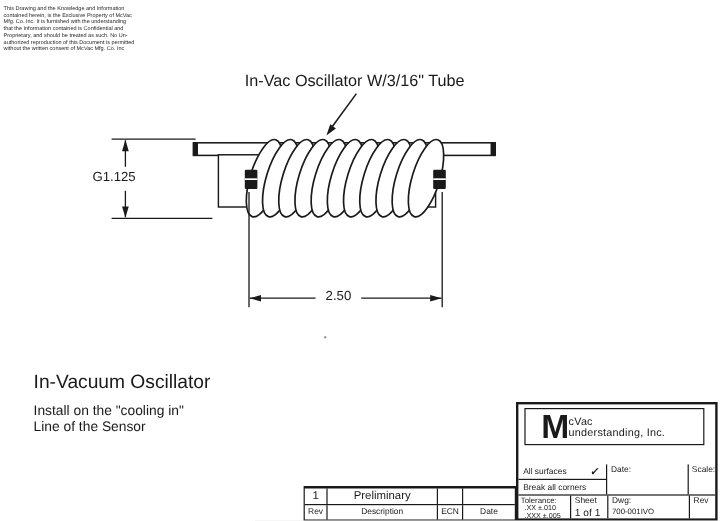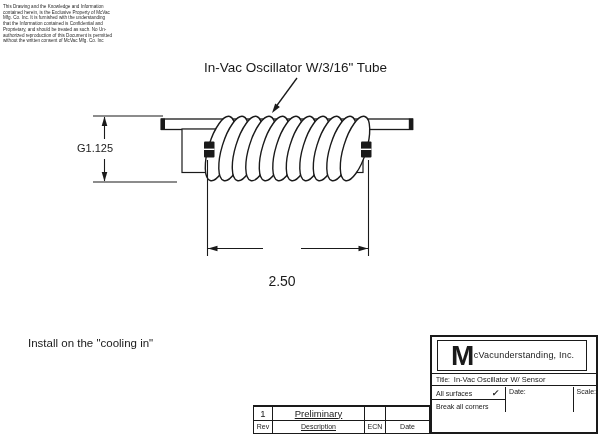--- a/index.html
+++ b/index.html
@@ -8,51 +8,51 @@
     overflow:hidden;font-family:"Liberation Sans",sans-serif;color:#1a1a1a;
   }
   .abs{position:absolute;}
   
   .disclaimer{left:3px;top:4px;width:118px;font-size:4.6px;line-height:5.7px;color:#2a2a2a;}
   
   .draw-svg{left:0;top:0;width:600px;height:434px;}
   
   .callout{left:204px;top:60px;font-size:13.5px;white-space:nowrap;}
   .dim-v{left:77px;top:142px;font-size:11px;white-space:nowrap;}
-  .dim-h{left:264px;top:241px;width:36px;text-align:center;font-size:14px;margin-top:32px;}
+  .dim-h{left:264px;top:241px;width:36px;text-align:center;font-size:11px;}
   
   .note-heading{left:28px;top:310px;font-size:16px;}
   .note-l1{left:28px;top:337px;font-size:11.5px;}
   .note-l2{left:28px;top:350px;font-size:11.5px;}
   .note-part{left:28px;top:365px;font-size:16px;}
   
   .rev-table{
     left:253px;top:405px;width:177px;height:29px;box-sizing:border-box;
     border:1.5px solid #1a1a1a;border-top-width:2px;display:flex;flex-direction:column;
   }
   .rev-row{display:flex;flex:1;min-height:0;}
   .rev-row.first{border-bottom:1px solid #1a1a1a;}
   .rev-cell{display:flex;align-items:center;justify-content:center;box-sizing:border-box;overflow:hidden;}
   .rev-cell.c1{width:19px;border-right:1px solid #1a1a1a;}
-  .rev-cell.c2{width:92px;border-right:1px solid #1a1a1a;text-decoration:underline;}
+  .rev-cell.c2{width:92px;border-right:1px solid #1a1a1a;}
   .rev-cell.c3{width:21px;border-right:1px solid #1a1a1a;}
   .rev-cell.c4{flex:1;}
   .rev-row.first .rev-cell{font-size:9.5px;}
   .rev-row.hdr .rev-cell{font-size:7px;}
   
   .title-block{
     left:430px;top:335px;width:168px;height:99px;box-sizing:border-box;
     border:2px solid #1a1a1a;background:#fff;
   }
   .tb-logo{
     position:absolute;left:5px;top:3px;width:150px;height:31px;box-sizing:border-box;
     border:1.5px solid #1a1a1a;display:flex;align-items:center;padding-left:13px;
   }
   .tb-logo-m{font-size:28px;font-weight:900;line-height:24px;letter-spacing:-1px;}
-  .tb-logo-text{display:flex;flex-direction:row;font-size:9px;line-height:9.5px;letter-spacing:0.2px;margin-left:0.5px;margin-top:1px;}
+  .tb-logo-text{display:flex;flex-direction:column;font-size:9px;line-height:9.5px;letter-spacing:0.2px;margin-left:0.5px;margin-top:1px;}
   .tb-title-row{
     position:absolute;left:0;top:36px;width:100%;height:13px;box-sizing:border-box;
     border-top:1px solid #1a1a1a;border-bottom:1.5px solid #1a1a1a;
     display:flex;align-items:center;padding-left:4px;
   }
   .tb-title-label{font-size:6.5px;margin-right:4px;}
   .tb-title-value{font-size:7.5px;}
   .tb-band2{position:absolute;left:0;top:50px;width:100%;height:25px;box-sizing:border-box;display:flex;}
   .tb-surfaces-col{width:77px;box-sizing:border-box;border-right:1.5px solid #1a1a1a;display:flex;flex-direction:column;}
   .tb-surfaces-row{flex:1;display:flex;align-items:center;padding-left:4px;font-size:7px;box-sizing:border-box;}
@@ -147,21 +147,23 @@
       </g>
 
       <circle cx="271" cy="281" r="1" fill="#9a9a9a" stroke="none"></circle>
     </g>
   </svg>
 
   <div class="abs callout">In-Vac Oscillator W/3/16" Tube</div>
   <div class="abs dim-v">G1.125</div>
   <div class="abs dim-h">2.50</div>
 
+  <div class="abs note-heading">In-Vacuum Oscillator</div>
   <div class="abs note-l1">Install on the "cooling in"</div>
+  <div class="abs note-l2">Line of the Sensor</div>
 
   <div class="abs rev-table">
     <div class="rev-row first">
       <div class="rev-cell c1">1</div>
       <div class="rev-cell c2">Preliminary</div>
       <div class="rev-cell c3"></div>
       <div class="rev-cell c4"></div>
     </div>
     <div class="rev-row hdr">
       <div class="rev-cell c1">Rev</div>
@@ -171,37 +173,51 @@
     </div>
   </div>
 
   <div class="abs title-block">
     <div class="tb-logo">
       <span class="tb-logo-m">M</span>
       <span class="tb-logo-text">
         <span>cVac</span>
         <span>understanding, Inc.</span>
       </span>
-    </div>
-    <div class="tb-title-row">
-      <span class="tb-title-label">Title:</span>
-      <span class="tb-title-value">In-Vac Oscillator W/ Sensor</span>
     </div>
     <div class="tb-band2">
       <div class="tb-surfaces-col">
         <div class="tb-surfaces-row top">
           <span>All surfaces</span>
           <span class="tb-finish-icon">✓</span>
         </div>
         <div class="tb-surfaces-row">
           <span>Break all corners</span>
         </div>
       </div>
       <div class="tb-date-col">
         <span>Date:</span>
       </div>
       <div class="tb-scale-col">
         <span>Scale:</span>
       </div>
     </div>
+    <div class="tb-band3">
+      <div class="tb-tol-col">
+        <div class="tb-tol-label">Tolerance:</div>
+        <div class="tb-tol-line">.XX  ±.010</div>
+        <div class="tb-tol-line">.XXX  ±.005</div>
+      </div>
+      <div class="tb-sheet-col">
+        <div class="tb-sheet-label">Sheet</div>
+        <div class="tb-sheet-value">1  of  1</div>
+      </div>
+      <div class="tb-dwg-col">
+        <div class="tb-dwg-label">Dwg:</div>
+        <div class="tb-dwg-value">700-001IVO</div>
+      </div>
+      <div class="tb-rev-col">
+        <span>Rev</span>
+      </div>
+    </div>
   </div>
 
 </div>
 
 </body></html>

